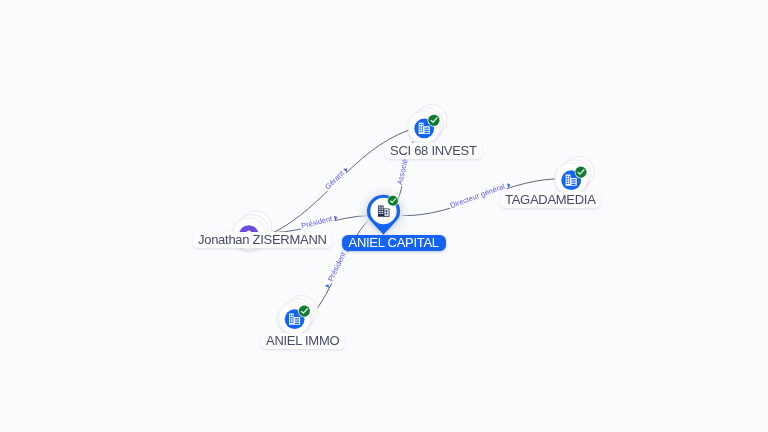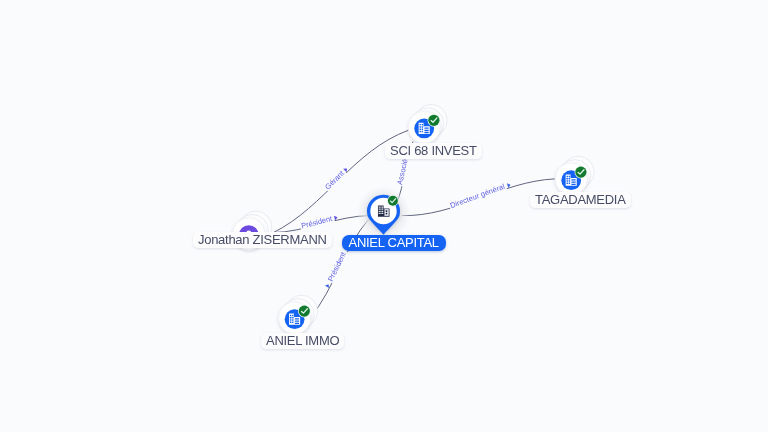--- a/index.html
+++ b/index.html
@@ -176,27 +176,27 @@
           <circle cx="252.30" cy="230.50" r="16" fill="#fdfdfe" stroke="#e2e4ec" stroke-width="0.75"></circle>
           <circle cx="248.8" cy="233.9" r="16" fill="#ffffff" stroke="#eceef4" stroke-width="0.7" filter="url(#softshadow)"></circle>
           <circle cx="248.8" cy="235.10" r="9.9" fill="#6D4AE0"></circle>
           <g transform="translate(242,228.29999999999998) scale(0.5666666666666667)" fill="#ffffff">
             <circle cx="12" cy="8.2" r="4.4"></circle>
             <path d="M3.1 21.0 v-1.8 c0-2.8 4.0-4.8 8.9-4.8 s8.9 2.0 8.9 4.8 v1.8 Z"></path>
           </g>
         </g>
       </g>
   </svg>
-<div class="node-pill sel" style="left: 341.5px; top: 235px; border-radius: 7px;">
+<div class="node-pill sel" style="left: 341.5px; top: 235px;">
       <span>ANIEL CAPITAL</span>
     </div>
     <div class="node-pill" style="left: 385px; top: 143px;">
       <span>SCI 68 INVEST</span>
     </div>
-    <div class="node-pill" style="left: 530px; top: 192px;">
+    <div class="node-pill" style="left: 500px; top: 192px;">
       <span>TAGADAMEDIA</span>
     </div>
     <div class="node-pill" style="left: 261px; top: 333px;">
       <span>ANIEL IMMO</span>
     </div>
     <div class="node-pill" style="left: 193px; top: 232px;">
       <span>Jonathan ZISERMANN</span>
     </div>
   </div>
 

